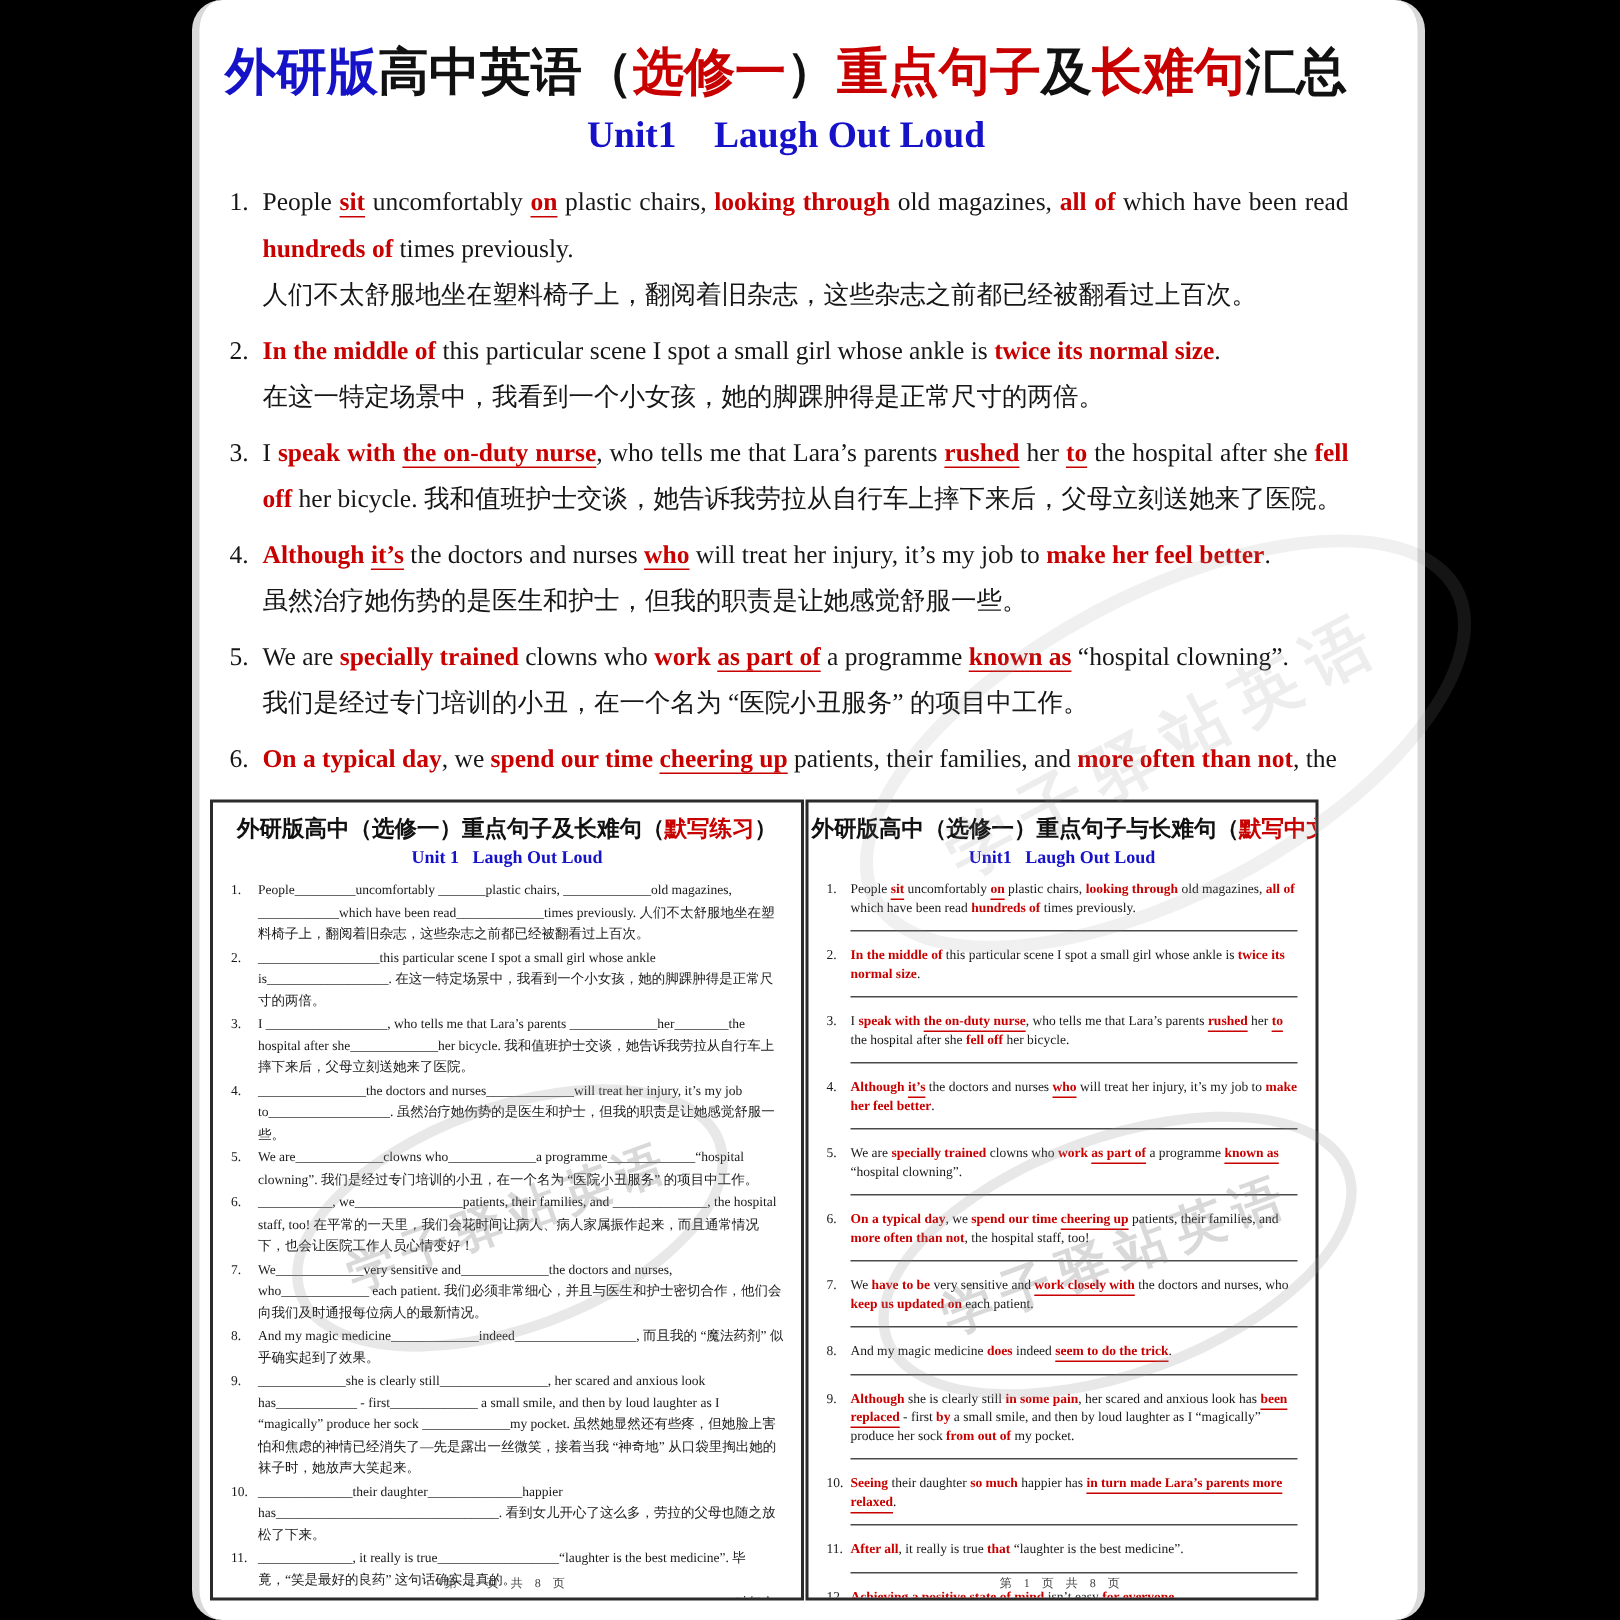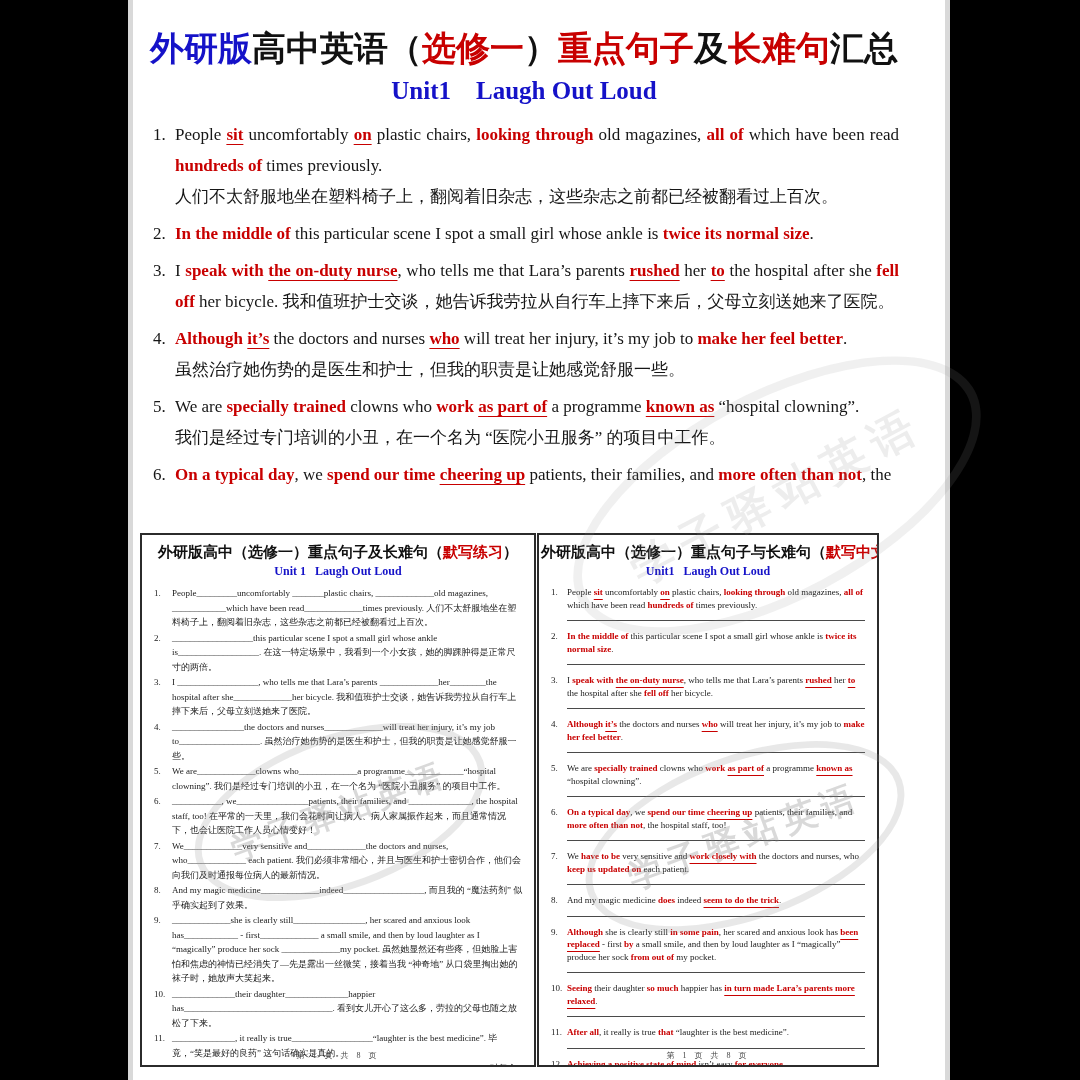--- a/index.html
+++ b/index.html
@@ -1,19 +1,19 @@
 <!DOCTYPE html>
 <html><head>
 <meta charset="utf-8">
 <style>
   html,body{margin:0;padding:0;}
   body{width:1080px;height:1080px;background:#000;position:relative;overflow:hidden;
        font-family:"Liberation Serif","DejaVu Serif",serif;}
   .page{position:absolute;left:128px;top:0;width:822px;height:1080px;background:#ffffff;
-        box-sizing:border-box;border-left:5px solid #d9d9d9;border-right:5px solid #d9d9d9;}
+        box-sizing:border-box;border-left:5px solid #d9d9d9;border-right:5px solid #d9d9d9;border-radius:20px;}
   
   .main{position:absolute;left:0;top:0;right:0;padding:28px 46px 0 16px;}
   .main-title{text-align:center;font-family:"DejaVu Sans","Liberation Sans",sans-serif;
         font-weight:bold;font-size:34px;line-height:1.2;margin:0 0 8px 0;color:#111;white-space:nowrap;}
   .main-sub{text-align:center;font-weight:bold;font-size:25px;color:#1512c8;margin:0 0 14px 0;white-space:pre;}
   .item{position:relative;padding-left:26px;font-size:17px;line-height:31px;
         text-align:justify;margin-bottom:6px;color:#161616;}
   .item .num{position:absolute;left:4px;top:0;}
   .c-blue{color:#1512c8;}
   .c-red{color:#c80000;}
@@ -54,21 +54,21 @@
 </head>
 <body>
 
 <div class="page">
 
   <div class="main">
     <h1 class="main-title"><span class="c-blue">外研版</span><span class="">高中英语（</span><span class="c-red">选修一</span><span class="">）</span><span class="c-red">重点句子</span><span class="">及</span><span class="c-red">长难句</span><span class="">汇总</span></h1>
     <div class="main-sub">Unit1    Laugh Out Loud</div>
     <div id="main-items">
         <div class="item"><span class="num">1.</span><span class="">People </span><span class="rw">sit</span><span class=""> uncomfortably </span><span class="rw">on</span><span class=""> plastic chairs, </span><span class="r">looking through</span><span class=""> old magazines, </span><span class="r">all of</span><span class=""> which have been read </span><span class="r">hundreds of</span><span class=""> times previously.</span><br><span class="">人们不太舒服地坐在塑料椅子上，翻阅着旧杂志，这些杂志之前都已经被翻看过上百次。</span></div>
-        <div class="item"><span class="num">2.</span><span class="r">In the middle of</span><span class=""> this particular scene I spot a small girl whose ankle is </span><span class="r">twice its normal size</span><span class="">.</span><br></div>
+        <div class="item"><span class="num">2.</span><span class="r">In the middle of</span><span class=""> this particular scene I spot a small girl whose ankle is </span><span class="r">twice its normal size</span><span class="">.</span><br><span class="">在这一特定场景中，我看到一个小女孩，她的脚踝肿得是正常尺寸的两倍。</span></div>
         <div class="item"><span class="num">3.</span><span class="">I </span><span class="r">speak with </span><span class="rw">the on-duty nurse</span><span class="">, who tells me that Lara’s parents </span><span class="rw">rushed</span><span class=""> her </span><span class="rw">to</span><span class=""> the hospital after she </span><span class="r">fell off</span><span class=""> her bicycle. 我和值班护士交谈，她告诉我劳拉从自行车上摔下来后，父母立刻送她来了医院。</span></div>
         <div class="item"><span class="num">4.</span><span class="r">Although </span><span class="rw">it’s</span><span class=""> the doctors and nurses </span><span class="rw">who</span><span class=""> will treat her injury, it’s my job to </span><span class="r">make her feel better</span><span class="">.</span><br><span class="">虽然治疗她伤势的是医生和护士，但我的职责是让她感觉舒服一些。</span></div>
         <div class="item"><span class="num">5.</span><span class="">We are </span><span class="r">specially trained</span><span class=""> clowns who </span><span class="r">work </span><span class="rw">as part of</span><span class=""> a programme </span><span class="rw">known as</span><span class=""> “hospital clowning”.</span><br><span class="">我们是经过专门培训的小丑，在一个名为 “医院小丑服务” 的项目中工作。</span></div>
         <div class="item"><span class="num">6.</span><span class="r">On a typical day</span><span class="">, we </span><span class="r">spend our time </span><span class="rw">cheering up</span><span class=""> patients, their families, and </span><span class="r">more often than not</span><span class="">, the</span></div>
       </div>
   </div>
 
   <div class="panel panel-left">
     <div class="panel-title"><span class="">外研版高中（选修一）重点句子及长难句（</span><span class="c-red">默写练习</span><span class="">）</span></div>
     <div class="panel-sub">Unit 1   Laugh Out Loud</div>

